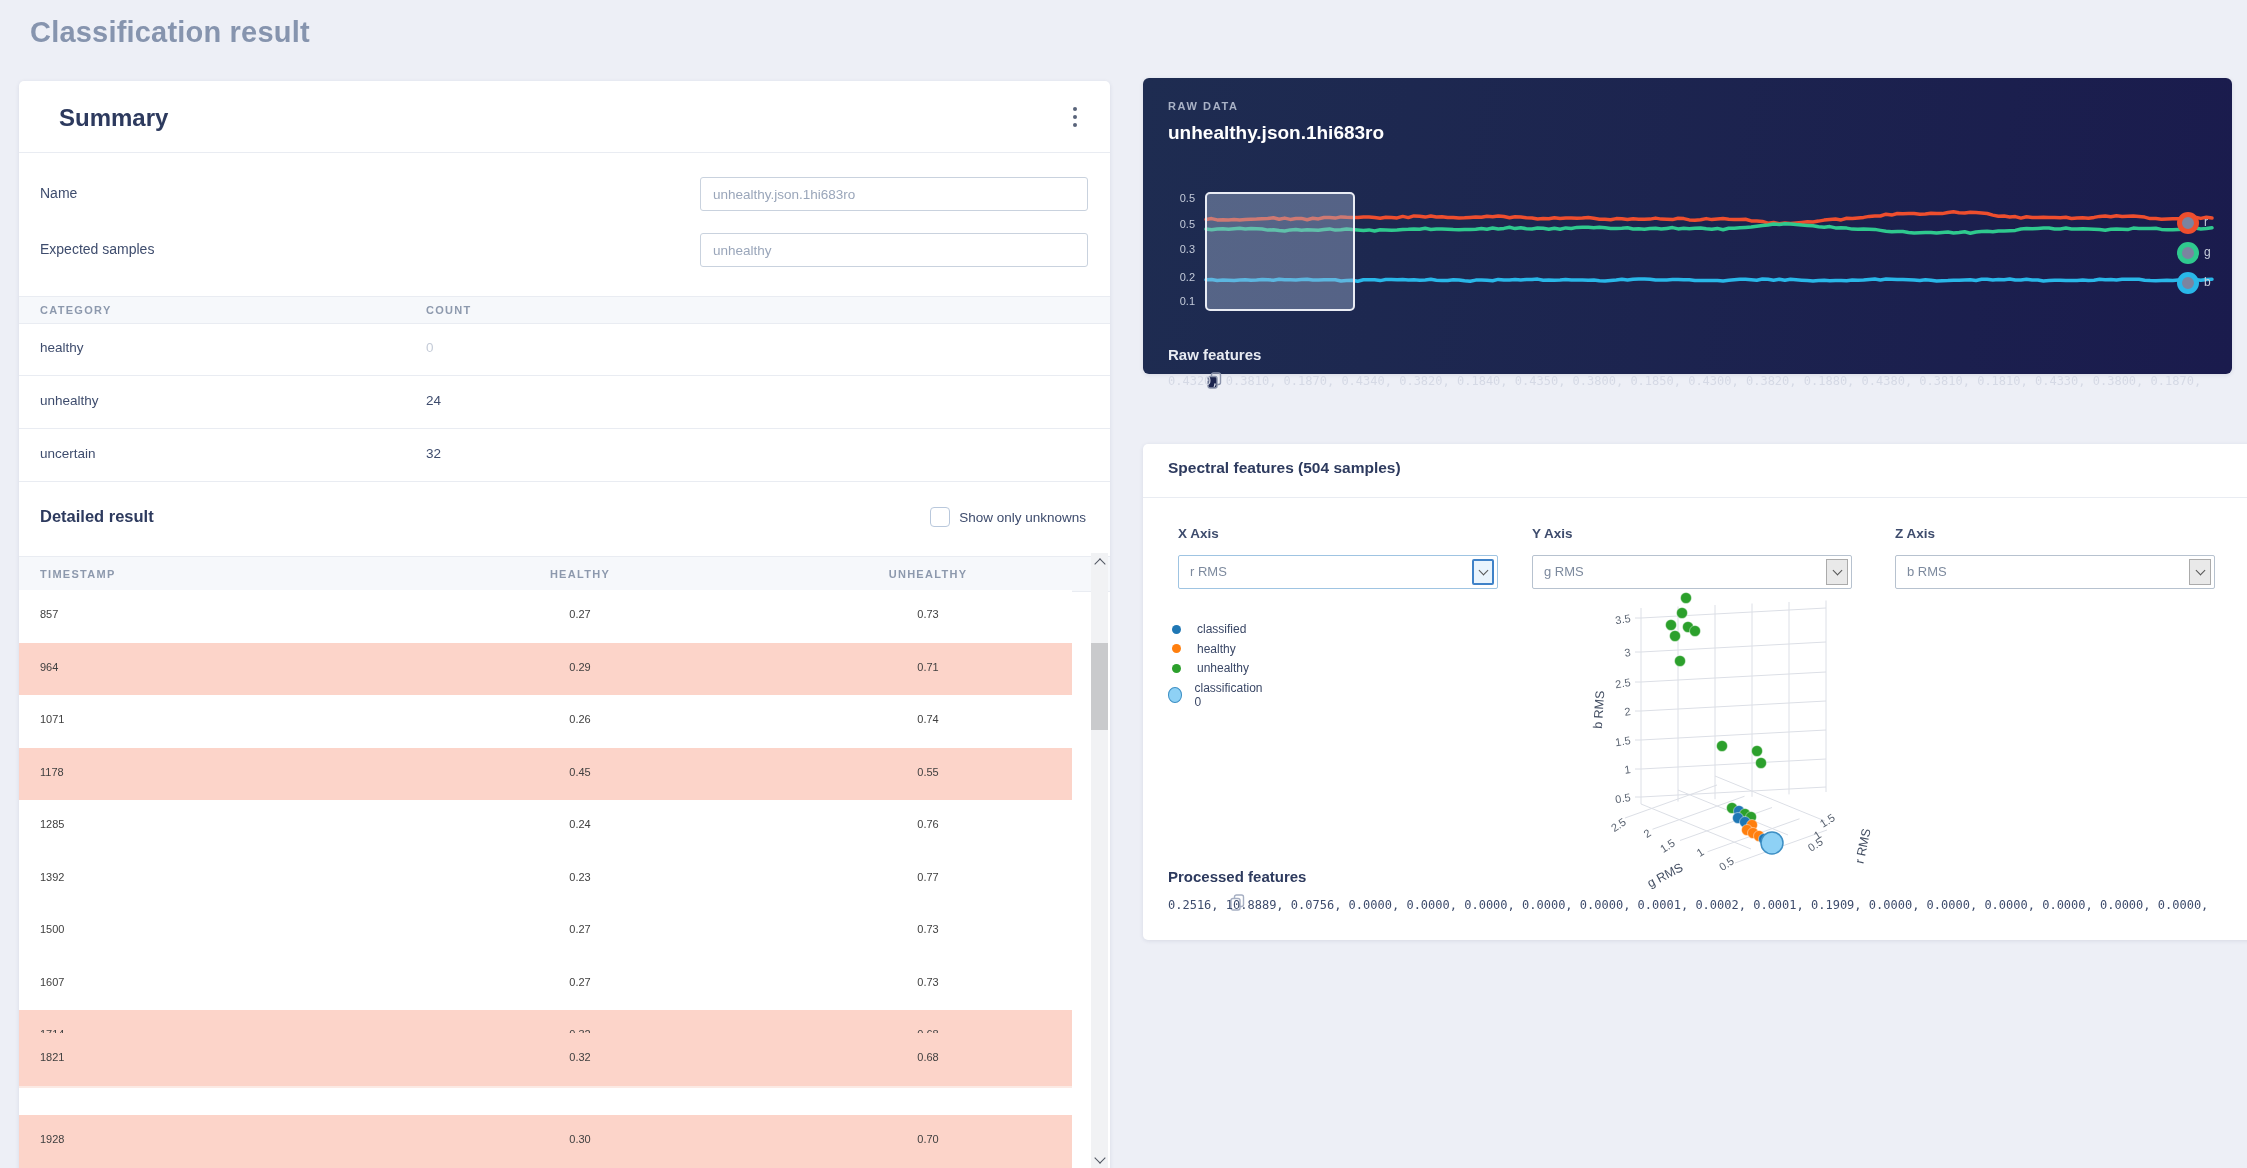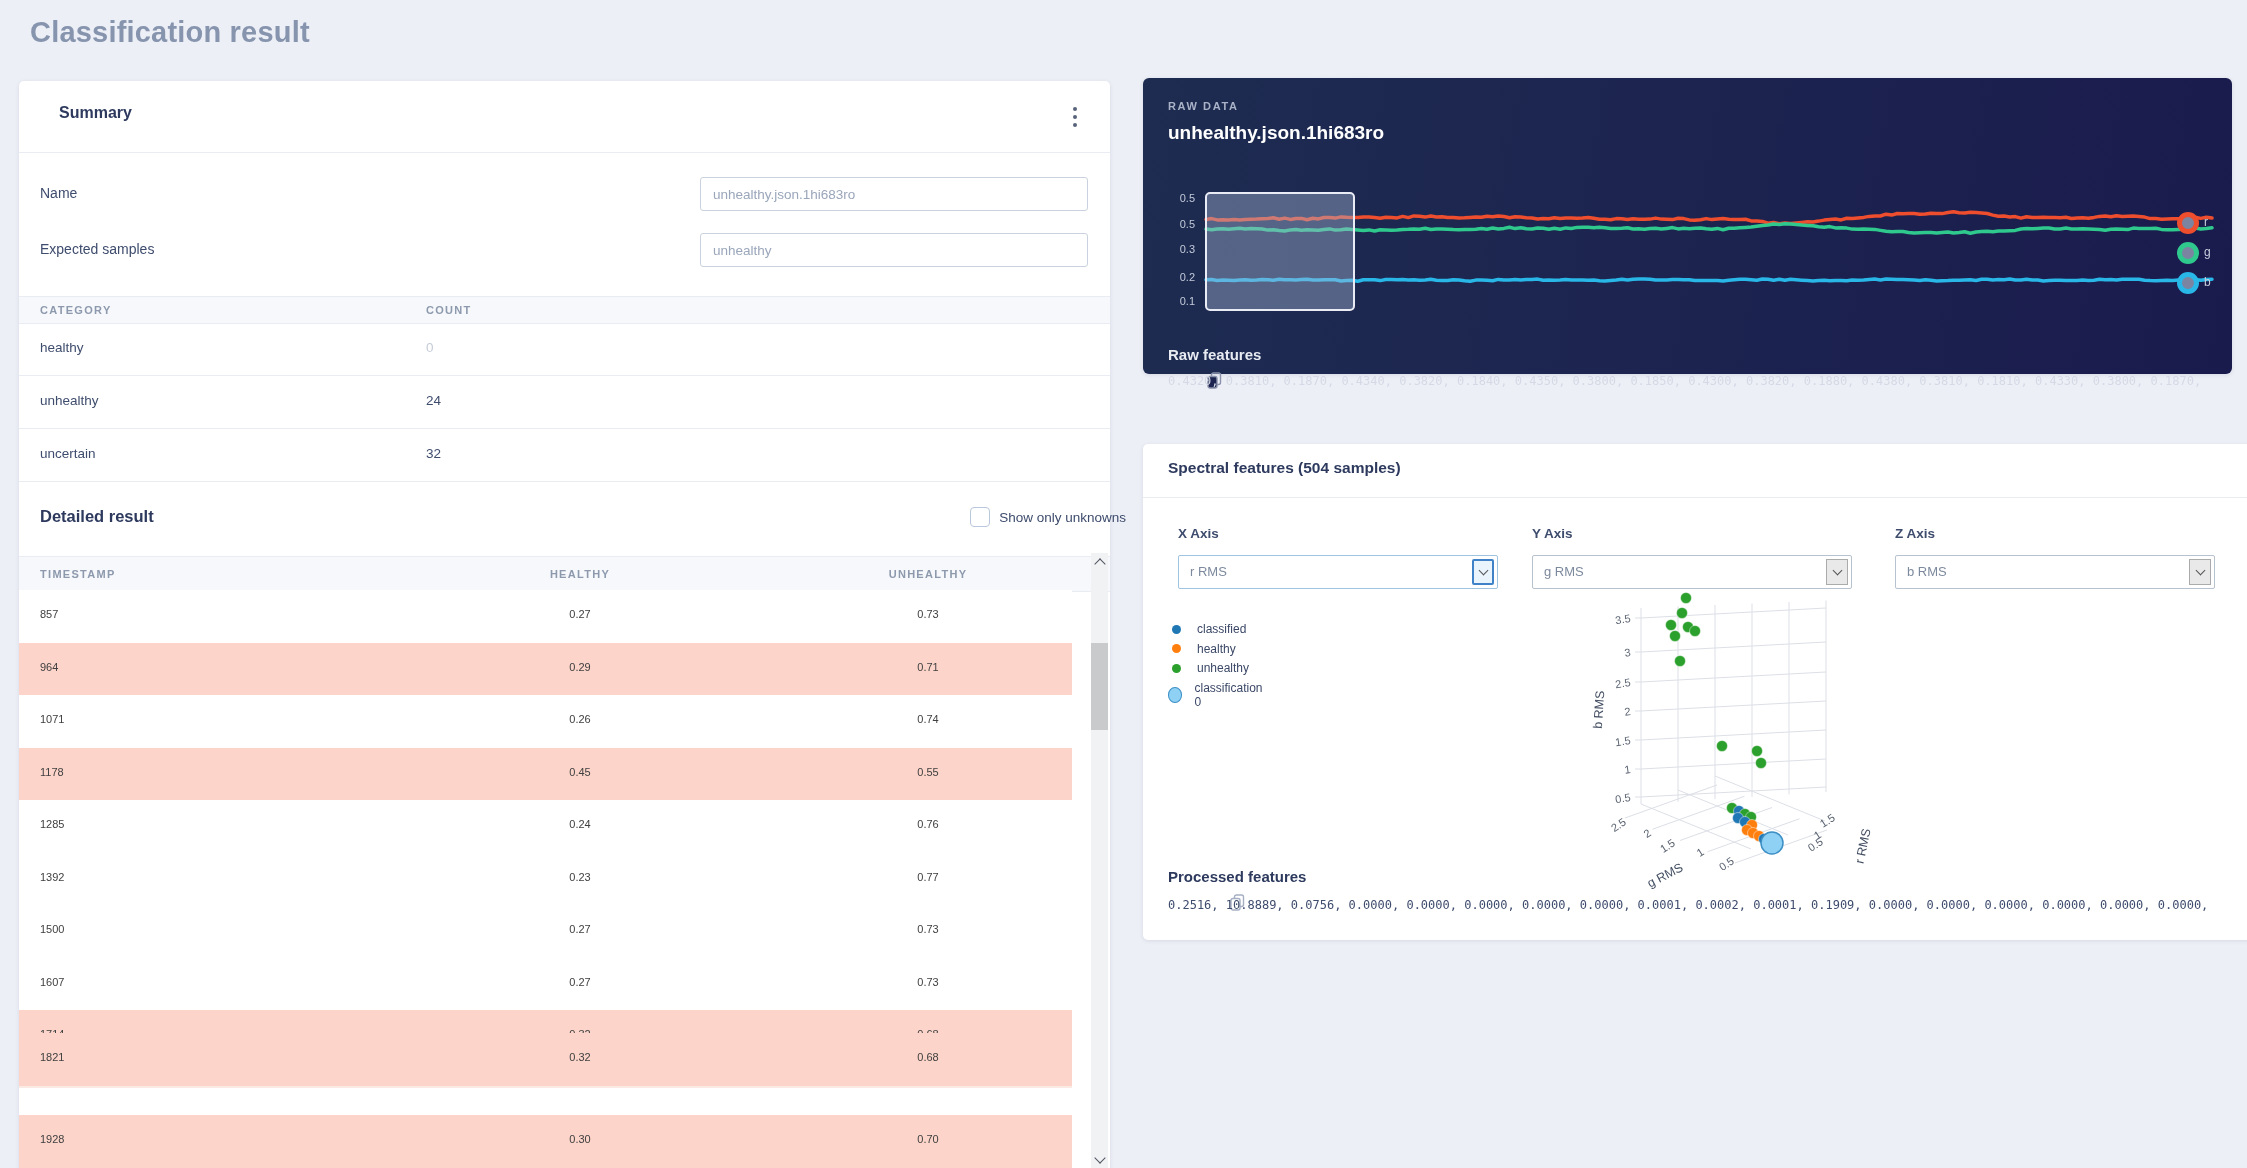--- a/index.html
+++ b/index.html
@@ -9,42 +9,42 @@
     font-family:"Liberation Sans","DejaVu Sans",sans-serif;
     -webkit-font-smoothing:antialiased;
   }
   .page-title{
     position:absolute;left:30px;top:16px;font-size:29px;font-weight:600;color:#8694ae;letter-spacing:.2px;
   }
   .card{position:absolute;background:#fff;border-radius:5px;box-shadow:0 1px 4px rgba(30,40,80,.10);}
   
   .summary-card{left:19px;top:81px;width:1091px;height:1200px;}
   .card-head{position:absolute;left:0;top:0;width:100%;height:71px;border-bottom:1px solid #e9ecf2;}
-  .card-title{position:absolute;left:40px;top:23px;font-size:16px;font-weight:700;color:#2d3a5e;}
+  .card-title{position:absolute;left:40px;top:23px;font-size:24px;font-weight:700;color:#2d3a5e;}
   .kebab{position:absolute;right:28px;top:26px;width:14px;height:20px;display:flex;flex-direction:column;align-items:center;justify-content:space-between;cursor:pointer;}
   .kebab i{width:4px;height:4px;border-radius:50%;background:#59647a;display:block;}
   .form-row{position:absolute;left:0;width:100%;height:34px;}
   .form-row .f-label{position:absolute;left:21px;top:8px;font-size:14px;color:#3e4c6d;}
   .form-row input{
     position:absolute;left:681px;top:0;width:388px;height:34px;box-sizing:border-box;
     border:1px solid #c9d2de;border-radius:3px;padding:0 12px;font-size:13.5px;color:#9aa6ba;
     font-family:"Liberation Sans",sans-serif;background:#fff;outline:none;
   }
   .row-name{top:96px}
   .row-outcome{top:152px}
   .thead{position:absolute;left:0;width:100%;background:#f6f8fb;border-top:1px solid #e9ecf2;border-bottom:1px solid #e9ecf2;}
   .th{position:absolute;font-size:11px;font-weight:600;letter-spacing:1.3px;color:#8d99ad;text-transform:uppercase;}
   .cat-head{top:215px;height:26px;}
   .cat-head .h1{left:21px;top:7px;}
   .cat-head .h2{left:407px;top:7px;}
   #cat-rows .trow{position:absolute;left:0;width:100%;height:53px;border-bottom:1px solid #e9ecf2;}
   #cat-rows .c1{position:absolute;left:21px;top:18px;font-size:13.5px;color:#3e4c6d;}
   #cat-rows .c2{position:absolute;left:407px;top:18px;font-size:13.5px;color:#3e4c6d;}
   #cat-rows .muted{color:#c5ccd8;}
-  .detail-head{position:absolute;left:0;top:420px;width:100%;height:36px;padding-left:40px;}
+  .detail-head{position:absolute;left:0;top:420px;width:100%;height:36px;}
   .section-title{position:absolute;left:21px;top:6px;font-size:16.5px;font-weight:700;color:#2d3a5e;}
   .cb-wrap{position:absolute;right:24px;top:6px;display:flex;align-items:center;gap:9px;cursor:pointer;}
   .checkbox{width:20px;height:20px;border:1.5px solid #b9c8dc;border-radius:4px;background:#fff;box-sizing:border-box;}
   .cb-label{font-size:13.5px;color:#3e4c6d;}
   .res-head{top:475px;height:34px;}
   .res-head .h1{left:21px;top:11px;}
   .res-head .h2{left:509px;width:104px;text-align:center;top:11px;}
   .res-head .h3{left:857px;width:104px;text-align:center;top:11px;}
   #res-rows .trow{position:absolute;left:0;width:1053px;height:52.5px;border-bottom:1px solid #e9ecf2;background:#fff;}
   #res-rows .hl{background:#fcd4c9;border-bottom:2px solid #fbeae4;}

